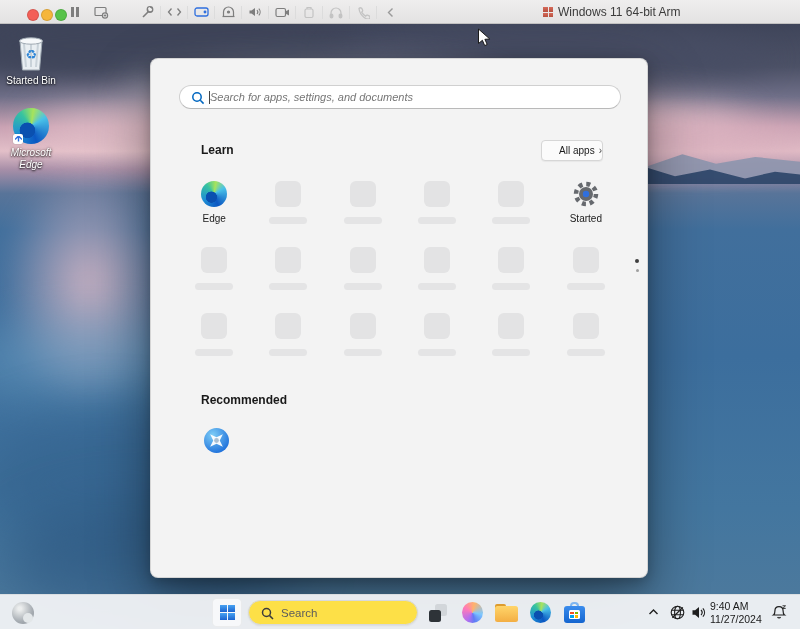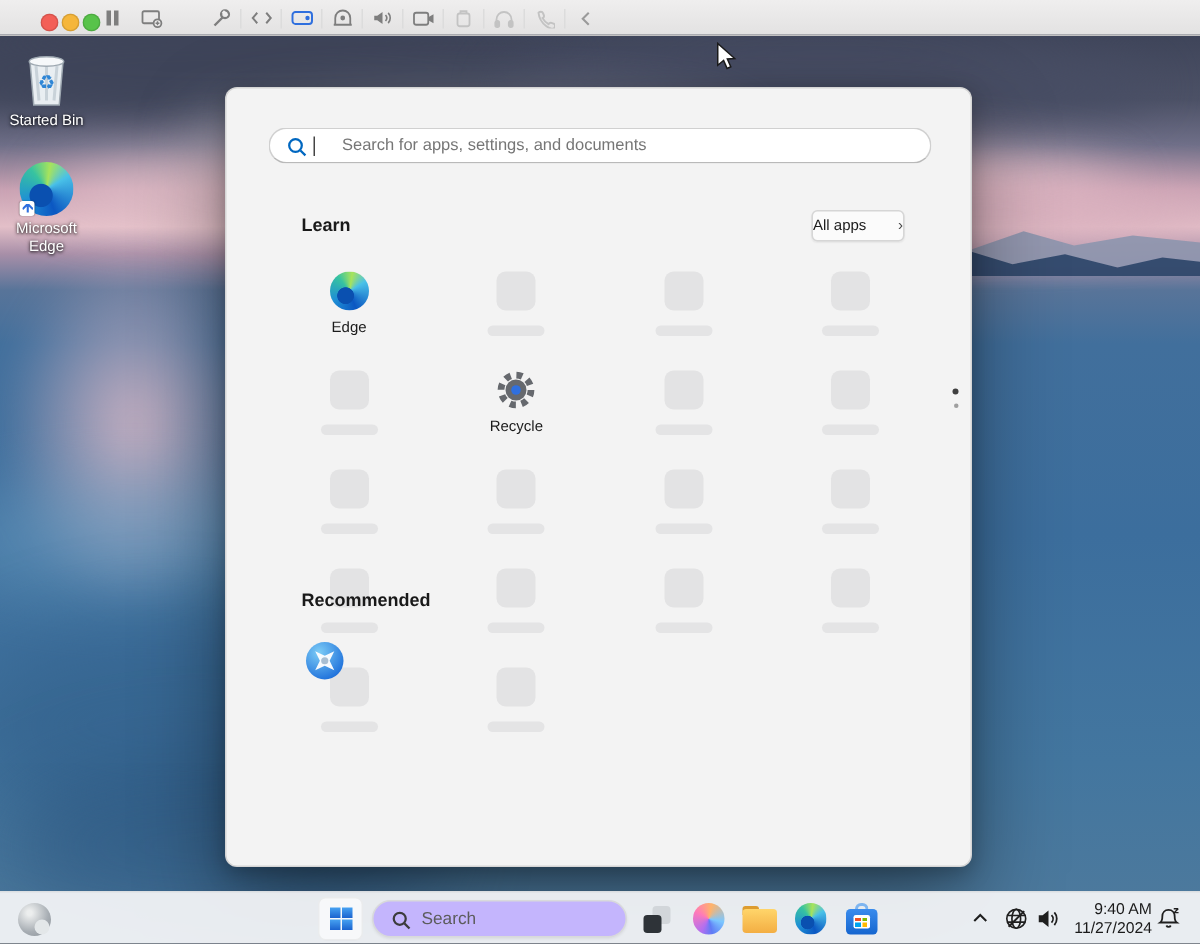--- a/index.html
+++ b/index.html
@@ -39,48 +39,48 @@
   .mtn-far { position:absolute; right:0; top:120px; width:280px; height:34px; background:#8f96ae; opacity:.95;
     clip-path:polygon(0 100%,6% 62%,18% 78%,30% 40%,44% 70%,58% 30%,70% 58%,84% 38%,100% 52%,100% 100%); }
   .mtn-near { position:absolute; right:0; top:132px; width:250px; height:28px; background:#30486b; opacity:.95;
     clip-path:polygon(0 100%,8% 70%,20% 88%,36% 34%,50% 72%,64% 48%,78% 80%,90% 56%,100% 66%,100% 100%); }
 
   
   .dicon { position:absolute; display:flex; flex-direction:column; align-items:center; z-index:5; cursor:default; }
   .dicon .lbl { margin-top:3px; font-size:10px; color:#fff; text-align:center; line-height:12px;
     text-shadow:0 1px 2px rgba(0,0,0,.85), 0 0 3px rgba(0,0,0,.5); }
   .di-recycle { left:2px; top:32px; width:58px; }
-  .di-edge { left:3px; top:108px; width:56px; }
+  .di-edge { left:3px; top:108px; width:56px;font-style:italic; }
   .edge-orb { border-radius:50%;
     background:radial-gradient(circle at 40% 62%, #0a50b0 0 24%, rgba(10,80,176,0) 26%),
     conic-gradient(from 160deg at 50% 50%, #0b57c2, #1e8fd5 22%, #37c3a0 45%, #a7e35c 58%, #49c1e8 72%, #0b57c2 100%); }
   .shortcut-badge { position:absolute; left:0; bottom:0; width:10px; height:10px; background:#fff; border-radius:2px;
     display:flex; align-items:center; justify-content:center; box-shadow:0 0 1px rgba(0,0,0,.4); }
   .di-learn { left:731px; top:38px; width:60px; }
   .learn-tile { width:31px; height:31px; border-radius:7px; background:#39393d; display:flex; align-items:center; justify-content:center;
     box-shadow:0 1px 3px rgba(0,0,0,.4); }
 
   
   .startmenu { position:absolute; left:150px; top:58px; width:498px; height:520px; background:#f3f3f3;
     border:1px solid rgba(0,0,0,.12); border-radius:8px; z-index:20;
     box-shadow:0 25px 60px rgba(0,0,0,.42), 0 4px 14px rgba(0,0,0,.25); }
   .sm-search { position:absolute; left:28px; top:26px; width:442px; height:24px; background:#fff;
     border:1px solid #d0d0d0; border-bottom-color:#b9b9b9; border-radius:13px; }
   .sm-search svg { position:absolute; left:11px; top:5px; }
-  .sm-search input { position:absolute; left:48px; top:1px; width:400px; height:20px; border:none; outline:none;
-    background:transparent; font-family:"Liberation Sans",sans-serif; font-size:11px; color:#333; }
+  .sm-search input { position:absolute; left:30px; top:1px; width:400px; height:20px; border:none; outline:none;
+    background:transparent; font-family:"Liberation Sans",sans-serif; font-size:11px; color:#333;font-style:italic; }
   .sm-search input::placeholder { color:#767676; }
   .sm-caret { position:absolute; left:29px; top:5px; width:1px; height:13px; background:#444; }
   .sm-pinned-head { position:absolute; left:50px; top:84px; font-size:12px; font-weight:700; color:#191919; }
   .allapps { position:absolute; left:390px; top:81px; width:62px; height:21px; background:#fbfbfb;
-    border:1px solid #d6d6d6; border-radius:4px; display:flex; align-items:center; justify-content:space-between; gap:4px;
+    border:1px solid #d6d6d6; border-radius:4px; display:flex; align-items:center; justify-content:flex-end; gap:4px;
     font-size:10px; color:#1a1a1a; box-shadow:0 1px 1px rgba(0,0,0,.05); cursor:default; }
   .allapps .chev { font-size:10px; color:#4a4a4a; line-height:1; }
   .pinned-grid { position:absolute; left:26px; top:114px; width:446px; display:grid;
-    grid-template-columns:repeat(4,1fr); row-gap:4px; }
+    grid-template-columns:repeat(6,1fr); row-gap:4px; }
   .tile { height:62px; display:flex; flex-direction:column; align-items:center; padding-top:8px; border-radius:4px; }
   .tile .t-icon { width:26px; height:26px; }
   .tile .t-label { margin-top:6px; font-size:10px; color:#1b1b1b; }
   .ph-sq { width:26px; height:26px; background:#e3e3e4; border-radius:6px; }
   .ph-bar { width:38px; height:7px; background:#e4e4e5; border-radius:3.5px; margin-top:10px; }
   .page-dots { position:absolute; left:483px; top:200px; width:6px; display:flex; flex-direction:column; align-items:center; gap:6px; }
   .page-dots .d1 { width:4px; height:4px; border-radius:50%; background:#3f3f3f; }
   .page-dots .d2 { width:3px; height:3px; border-radius:50%; background:#9f9f9f; }
   .sm-rec-head { position:absolute; left:50px; top:334px; font-size:12px; font-weight:700; color:#191919; }
   .rec-item { position:absolute; left:50px; top:366px; display:flex; align-items:center; gap:9px; width:220px; padding:2px; border-radius:4px; }
@@ -98,21 +98,21 @@
     border-top:1px solid rgba(0,0,0,.06); z-index:40; }
   .widgets { position:absolute; left:12px; top:7px; width:22px; height:22px; border-radius:50%;
     background:radial-gradient(circle at 35% 30%, #eceeee 8%, #a7adb3 60%, #8a9197); }
   .widgets::after { content:""; position:absolute; right:1px; bottom:1px; width:10px; height:10px; border-radius:50%;
     background:#e3e7e9; }
   .tb-center { position:absolute; left:212px; top:0; height:35px; display:flex; align-items:center; gap:6px; }
   .startbtn { width:30px; height:29px; border-radius:5px; background:rgba(255,255,255,.65);
     border:1px solid rgba(0,0,0,.05); display:flex; align-items:center; justify-content:center; }
   .winlogo { width:15px; height:15px; display:grid; grid-template-columns:1fr 1fr; gap:1px; }
   .winlogo i { background:linear-gradient(#47a2f2,#1b63cf); }
-  .tb-search { position:relative; width:170px; height:25px; background:#c4b5fd; border:1px solid #d8d9db; border-radius:13px;
+  .tb-search { position:relative; width:170px; height:25px; background:#fde047; border:1px solid #d8d9db; border-radius:13px;
     box-shadow:0 1px 2px rgba(0,0,0,.07); }
   .tb-search svg { position:absolute; left:12px; top:6px; }
   .tb-search input { position:absolute; left:32px; top:1px; width:130px; height:21px; border:none; outline:none;
     background:transparent; font-family:"Liberation Sans",sans-serif; font-size:11.5px; color:#4f4f4f; }
   .tb-search input::placeholder { color:#5c5c5c; }
   .tb-app { width:28px; height:29px; border-radius:5px; display:flex; align-items:center; justify-content:center; position:relative; }
   .tv { position:relative; width:20px; height:20px; }
   .tv .back { position:absolute; left:7px; top:1px; width:12px; height:12px; background:#d2d6da; border-radius:2.5px; }
   .tv .front { position:absolute; left:1px; top:7px; width:12px; height:12px; background:#2e3338; border-radius:2.5px; }
   .copilot { width:21px; height:21px; border-radius:50%;
@@ -125,21 +125,21 @@
   .store .handle { position:absolute; left:6px; top:0; width:9px; height:7px; border:2px solid #7eb5f0; border-bottom:none; border-radius:4px 4px 0 0; }
   .store .bag { position:absolute; left:0; top:4px; width:21px; height:17px; border-radius:3px;
     background:linear-gradient(#3a8ced,#1565cf); }
   .store .win { position:absolute; left:5px; top:8px; width:11px; height:9px; background:#fff; border-radius:1.5px;
     display:grid; grid-template-columns:1fr 1fr; gap:1px; padding:1.5px; }
   .store .win i:nth-child(1){background:#f25022;} .store .win i:nth-child(2){background:#7fba00;}
   .store .win i:nth-child(3){background:#00a4ef;} .store .win i:nth-child(4){background:#ffb900;}
   .tray-chevron { position:absolute; left:646px; top:10px; width:14px; height:14px; display:flex; align-items:center; justify-content:center; }
   .tray-globe { position:absolute; left:669px; top:9px; }
   .tray-speaker { position:absolute; left:690px; top:9px; }
-  .tray-clock { position:absolute; left:710px; top:5px; width:58px; text-align:right; font-size:10.5px; color:#1a1a1a; line-height:12.5px; }
+  .tray-clock { position:absolute; left:710px; top:5px; width:58px; text-align:left; font-size:10.5px; color:#1a1a1a; line-height:12.5px; }
   .tray-bell { position:absolute; left:771px; top:9px; }
 
   
   .cursor { position:absolute; left:477px; top:28px; z-index:60; pointer-events:none; }
 </style>
 </head>
 <body>
 
 <div class="screen">
 
@@ -229,20 +229,29 @@
           </svg>
       </span>
         <span class="vmd"></span>
       <span class="vmi">
         <svg width="9" height="11" fill="none" stroke="#9a9a9a" stroke-width="1.4">
             <path d="M6.5 1.5 L2.5 5.5 L6.5 9.5"></path>
           </svg>
       </span>
     </div>
 
+    <div class="vmtitle">
+      <span class="winlogo-sm">
+          <i></i>
+          <i></i>
+          <i></i>
+          <i></i>
+        </span>
+      <span>Windows 11 64-bit Arm</span>
+    </div>
   </div>
 
   <div class="wallpaper">
     <div class="blob cl1"></div>
     <div class="blob cl2"></div>
     <div class="blob cl3"></div>
     <div class="blob cl4"></div>
     <div class="blob cl5"></div>
     <div class="blob glow"></div>
     <div class="blob w1"></div>
@@ -316,21 +325,21 @@
       <div class="ph-sq"></div>
       <div class="ph-bar"></div>
     </div>
 
     <div class="tile">
       <svg class="t-icon" viewBox="0 0 26 26">
         <circle cx="13" cy="13" r="10" fill="none" stroke="#66696e" stroke-width="4.5" stroke-dasharray="4 3.85"></circle>
         <circle cx="13" cy="13" r="7" fill="#66696e"></circle>
         <circle cx="13" cy="13" r="3.2" fill="#2f6fde"></circle>
       </svg>
-      <div class="t-label">Recycle</div>
+      <div class="t-label">Started</div>
     </div>
 
     <div class="tile">
       <div class="ph-sq"></div>
       <div class="ph-bar"></div>
     </div>
 
     <div class="tile">
       <div class="ph-sq"></div>
       <div class="ph-bar"></div>

